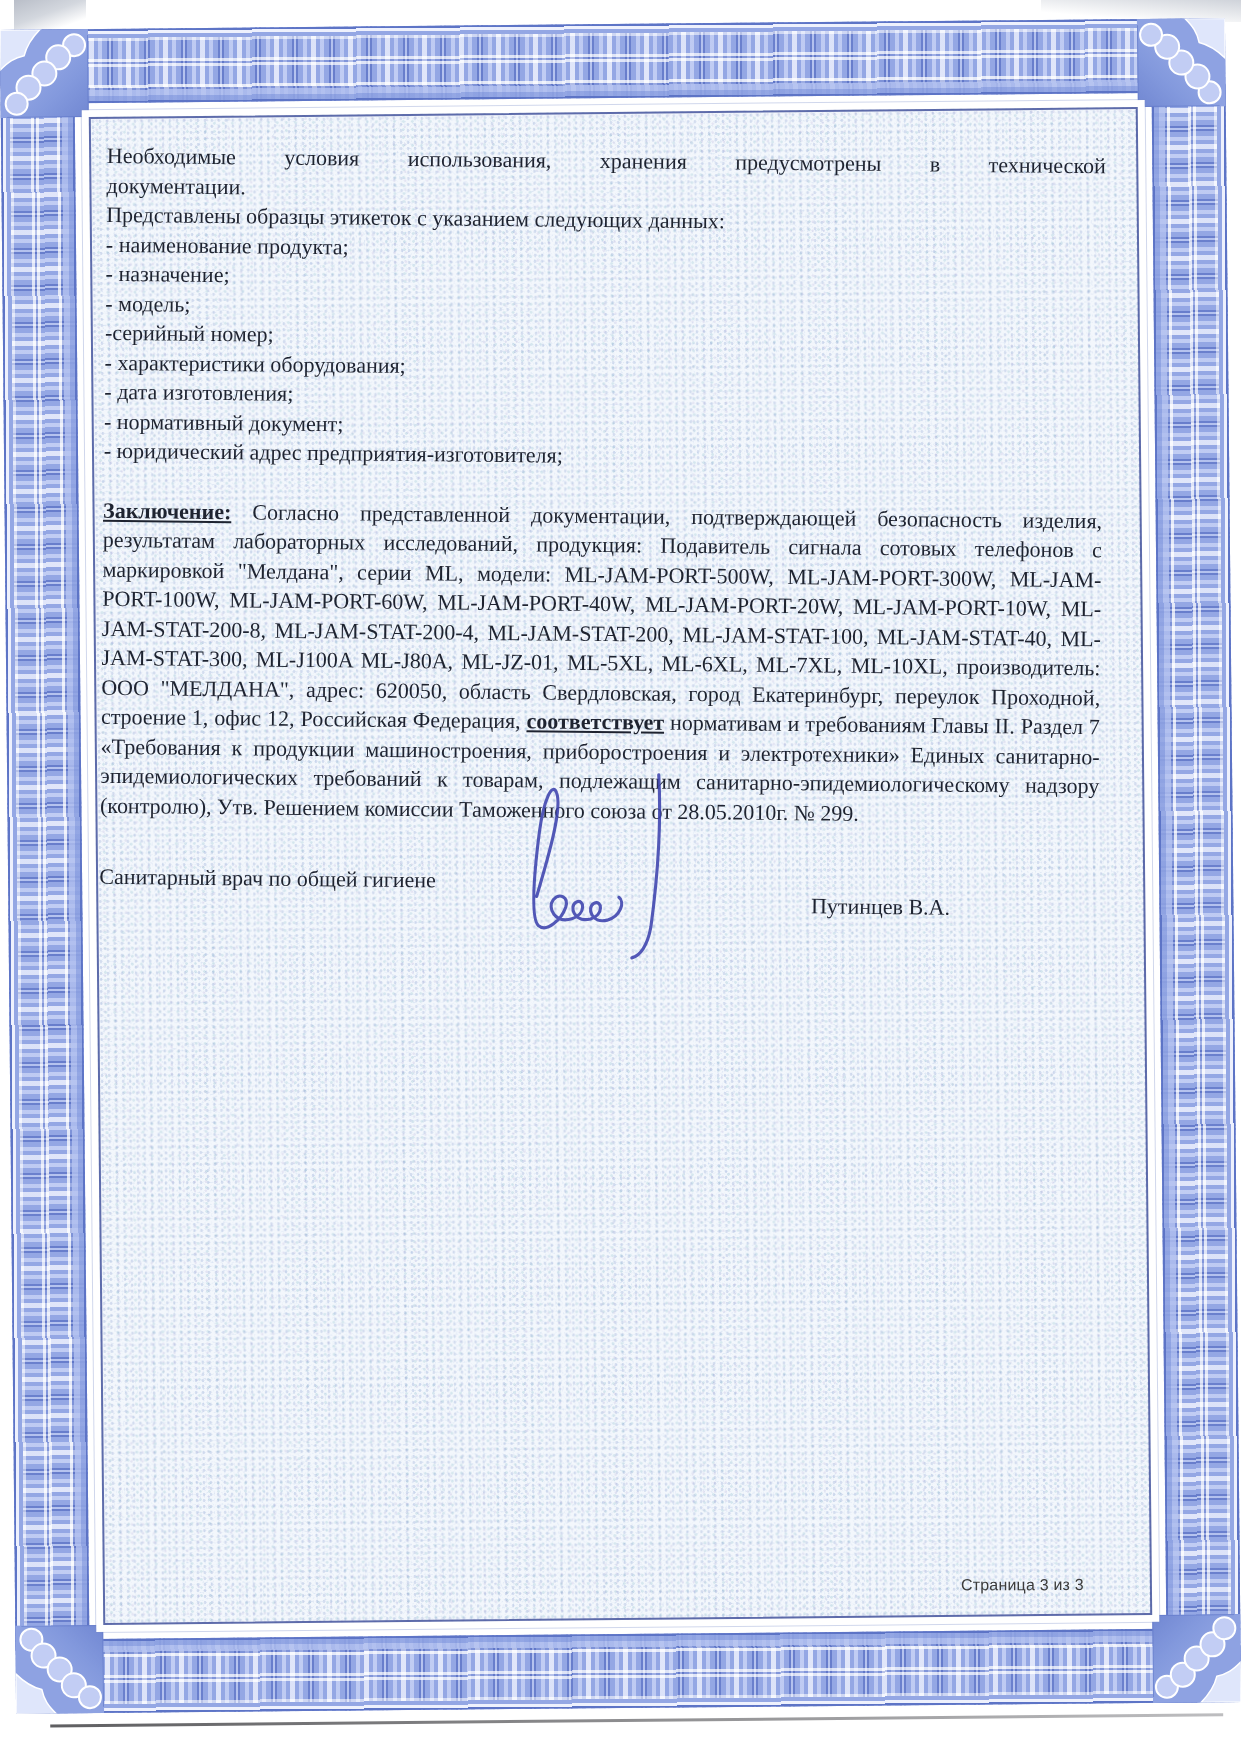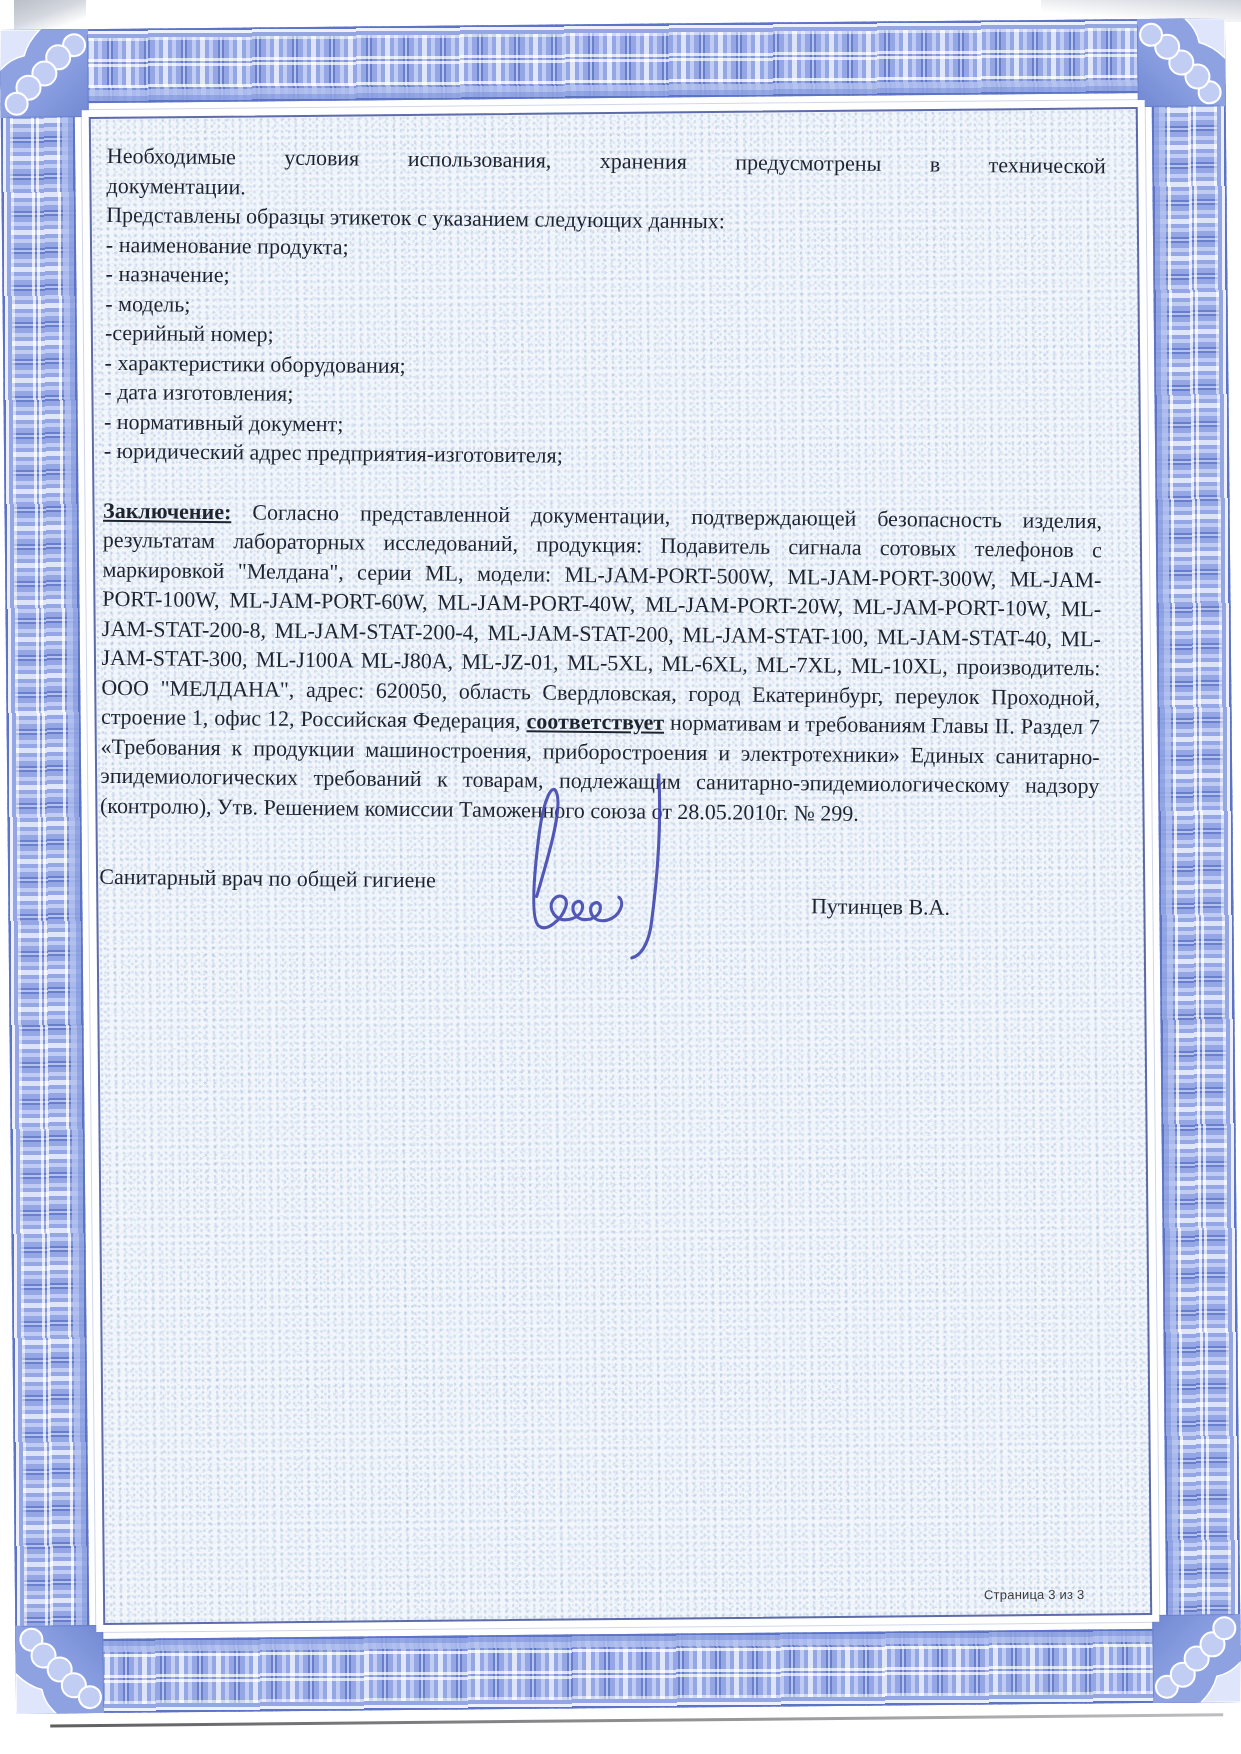--- a/index.html
+++ b/index.html
@@ -109,23 +109,23 @@
   .p1{word-spacing:1.15em;}
   .list{margin:0;}
   .list-item{margin:0;text-align:left;}
   .conclusion{margin-top:30px;}
   .b-u{font-weight:bold;text-decoration:underline;}
   .sig-row{position:relative;margin-top:28px;height:140px;text-align:left;}
   .sig-role{position:absolute;left:0;top:14px;white-space:nowrap;}
   .sig-name{position:absolute;left:712px;top:36px;white-space:nowrap;}
   .sig-svg{position:absolute;left:400px;top:-82px;width:250px;height:200px;}
   .footer{
-    position:absolute;right:66px;bottom:12px;
+    position:absolute;right:66px;bottom:20px;
     font-family:"Liberation Sans", sans-serif;
-    font-size:13px;color:#3c3c3c;letter-spacing:.2px;
+    font-size:16px;color:#3c3c3c;letter-spacing:.2px;
     transform:rotate(.4deg);
   }
 </style>
 </head>
 <body>
 
 <div class="scan">
   <div class="scan-wedge-tl"></div>
   <div class="scan-wedge-tr"></div>
 

